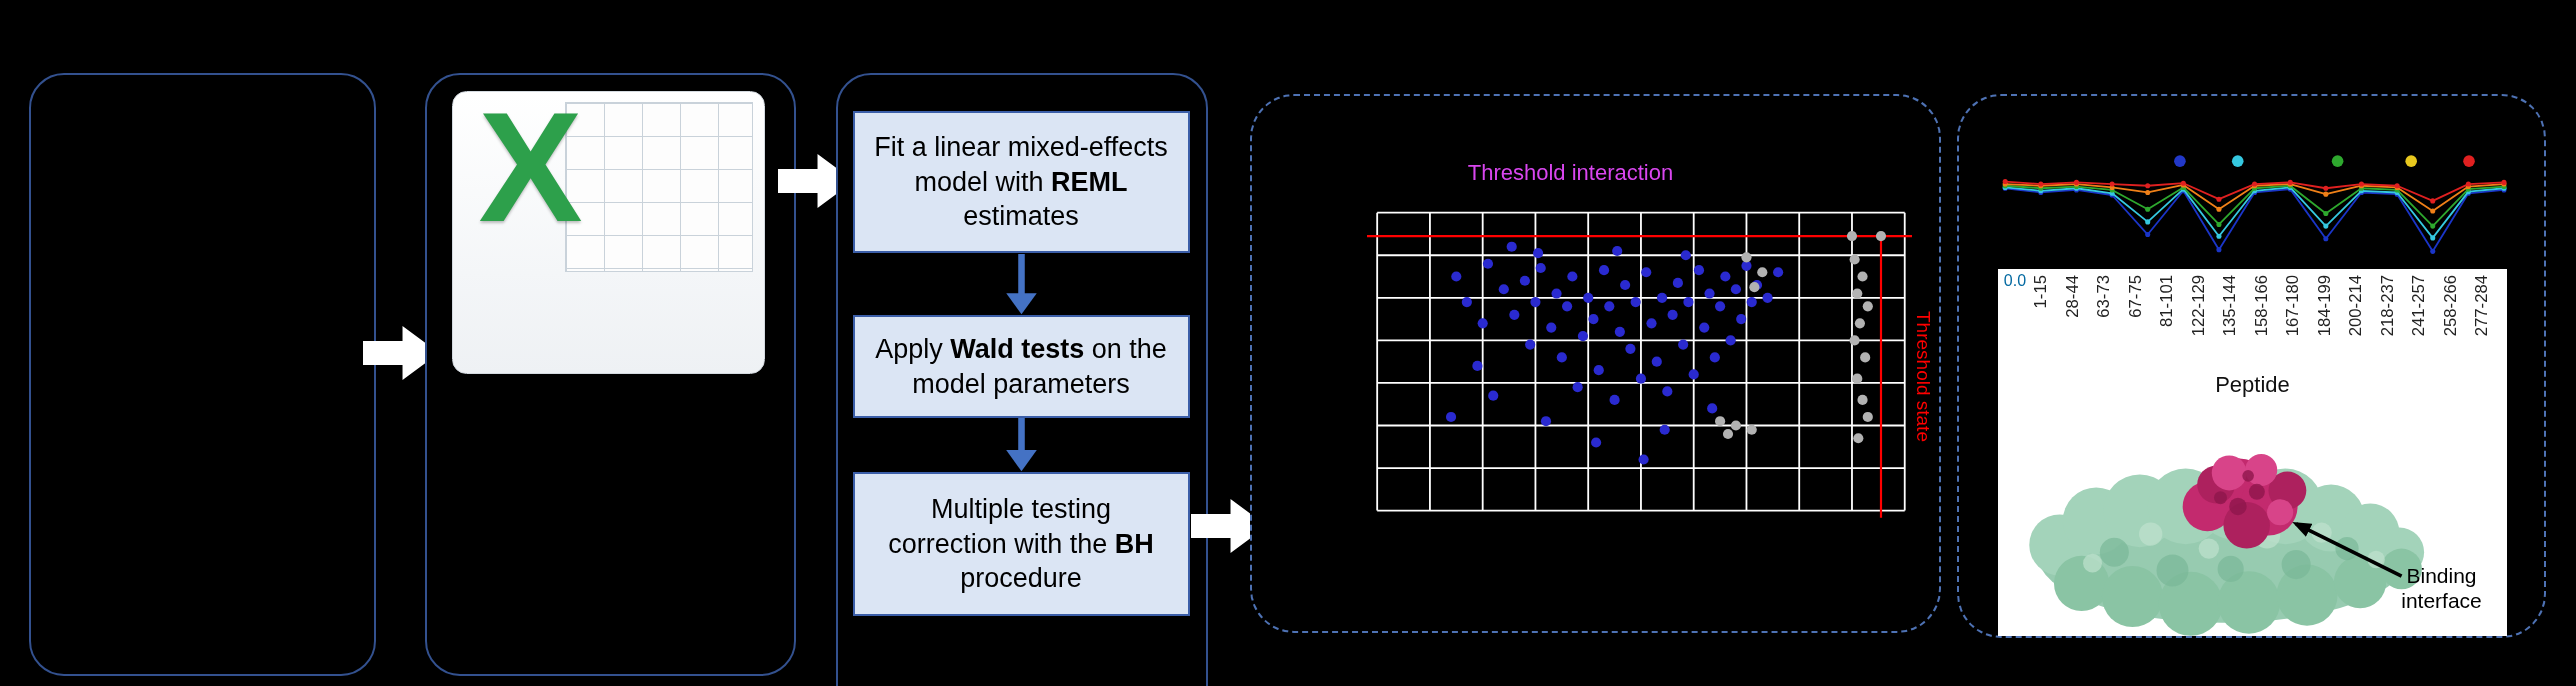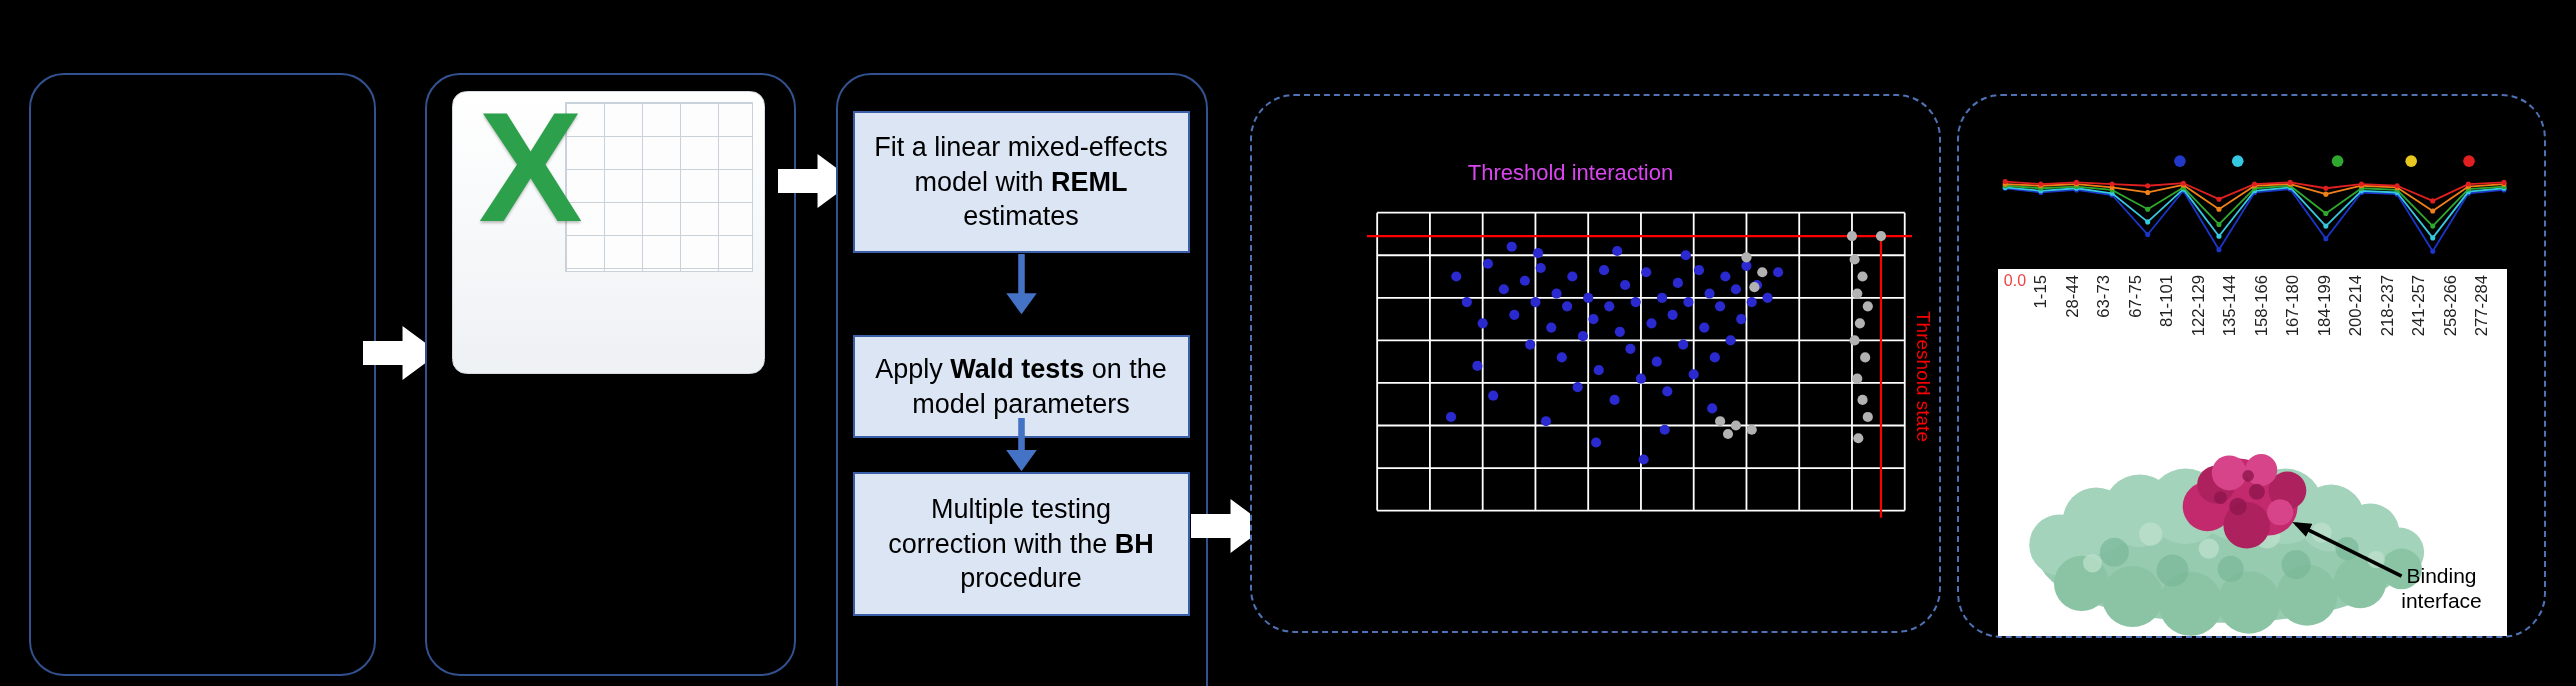--- a/index.html
+++ b/index.html
@@ -32,21 +32,21 @@
 
   
   .step {
     position:absolute; left:14.5px; width:337px;
     background:#dbe5f4; border:2.2px solid #3b5ea8;
     display:flex; align-items:center; justify-content:center;
     text-align:center; font-size:27px; line-height:1.28; color:#000;
     padding:5.8px 14.5px;
   }
   #s1 { top:36px;  height:142px; }
-  #s2 { top:240px; height:103px;margin-top:20px; }
+  #s2 { top:240px; height:103px; }
   #s3 { top:397px; height:144px; }
   .step-arrow { position:absolute; left:166px; }
   #sa1 { top:179px; }
   #sa2 { top:343px; }
 
   
   .csv-icon { position:absolute; left:25.4px; top:16px; width:313px; height:283px; }
   .csv-page {
     position:absolute; inset:0; background:linear-gradient(#ffffff,#eef1f4);
     border:1.5px solid #d4dae0; border-radius:14.5px;
@@ -86,21 +86,21 @@
     transform:rotate(90deg); transform-origin:top left;
     color:#ff0000; font-size:19px; white-space:nowrap;
   }
 
   
   #uptake-svg { position:absolute; left:31px; top:55px; }
   .white-panel {
     position:absolute; left:39px; top:173px; width:509px; height:367px;
     background:#ffffff;
   }
-  .ytick { position:absolute; left:5.8px; top:2.9px; font-size:16px; color:#ef4444; }
+  .ytick { position:absolute; left:5.8px; top:2.9px; font-size:16px; color:#0369a1; }
   .pep-labels {
     position:absolute; left:35px; top:5.8px; width:458px; height:93px;
     display:flex; justify-content:space-between; align-items:flex-start;
   }
   .pep-label {
     writing-mode:vertical-rl; transform:rotate(180deg);
     font-size:16.7px; color:#222; line-height:1;
   }
   .pep-title { position:absolute; left:0; top:103px; width:100%;
     text-align:center; font-size:22px; color:#111; }
@@ -364,20 +364,21 @@
           <span class="pep-label">135-144</span>
           <span class="pep-label">158-166</span>
           <span class="pep-label">167-180</span>
           <span class="pep-label">184-199</span>
           <span class="pep-label">200-214</span>
           <span class="pep-label">218-237</span>
           <span class="pep-label">241-257</span>
           <span class="pep-label">258-266</span>
           <span class="pep-label">277-284</span>
         </div>
+      <div class="pep-title">Peptide</div>
 
       <svg class="protein-svg" width="509" height="233" viewBox="0 0 700 320">
         <defs>
           <marker id="ahead" markerWidth="26" markerHeight="20" refX="20" refY="10" orient="auto" markerUnits="userSpaceOnUse">
             <path d="M0,0 L26,10 L0,20 z" fill="#000"></path>
           </marker>
         </defs>
 
         <ellipse cx="310" cy="210" rx="255" ry="92" fill="#97cbb0"></ellipse>
         <circle cx="85" cy="195" r="42" fill="#a3d3ba"></circle>

